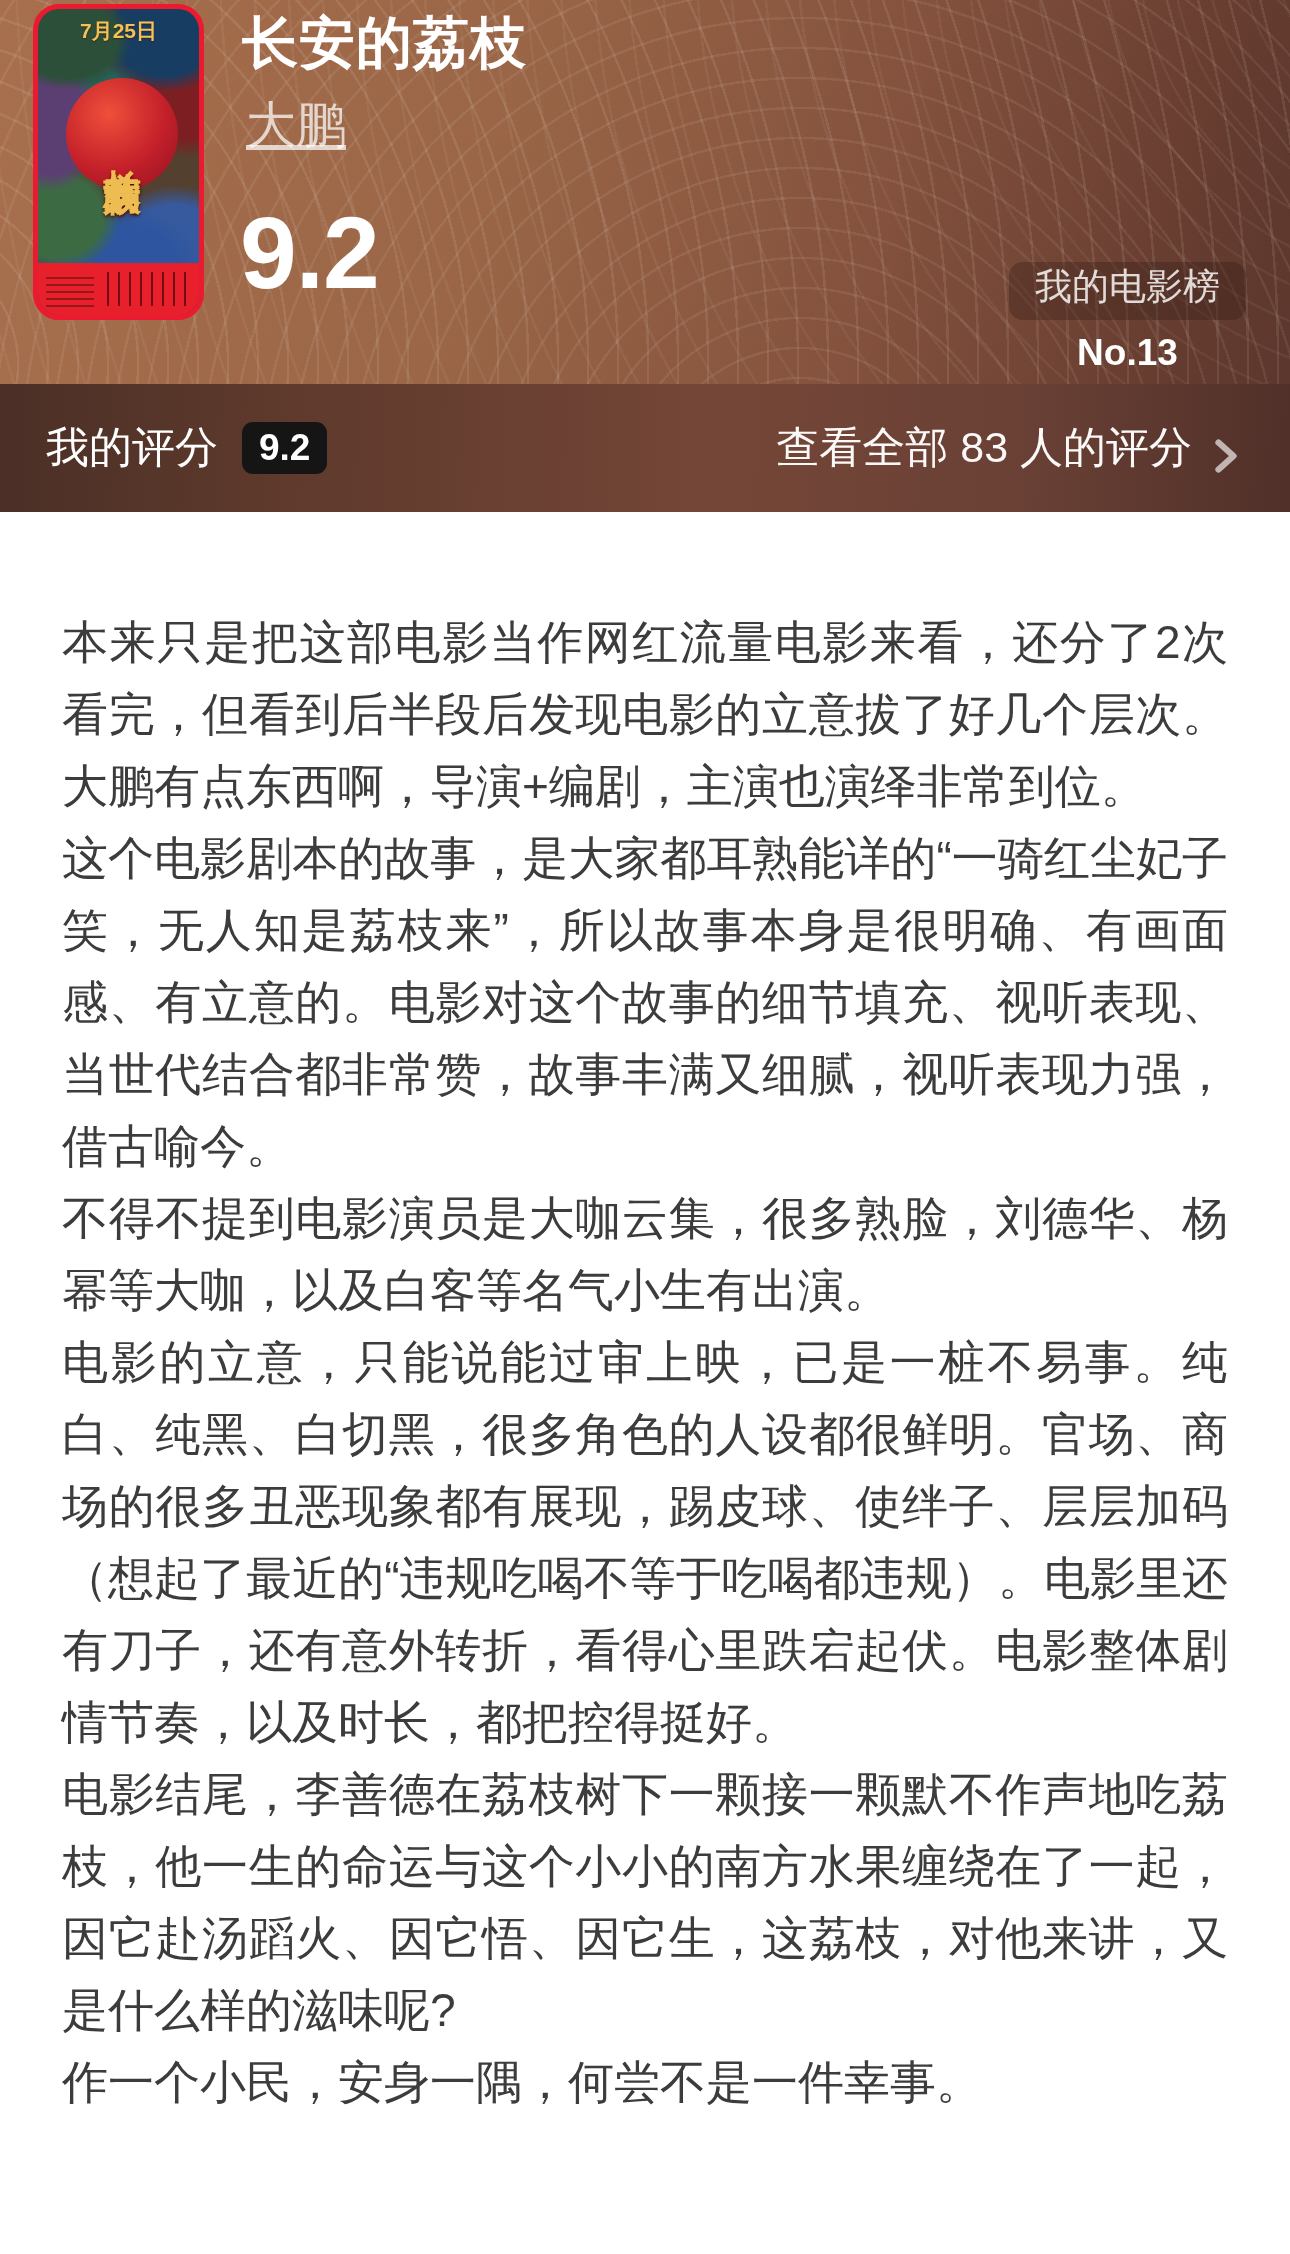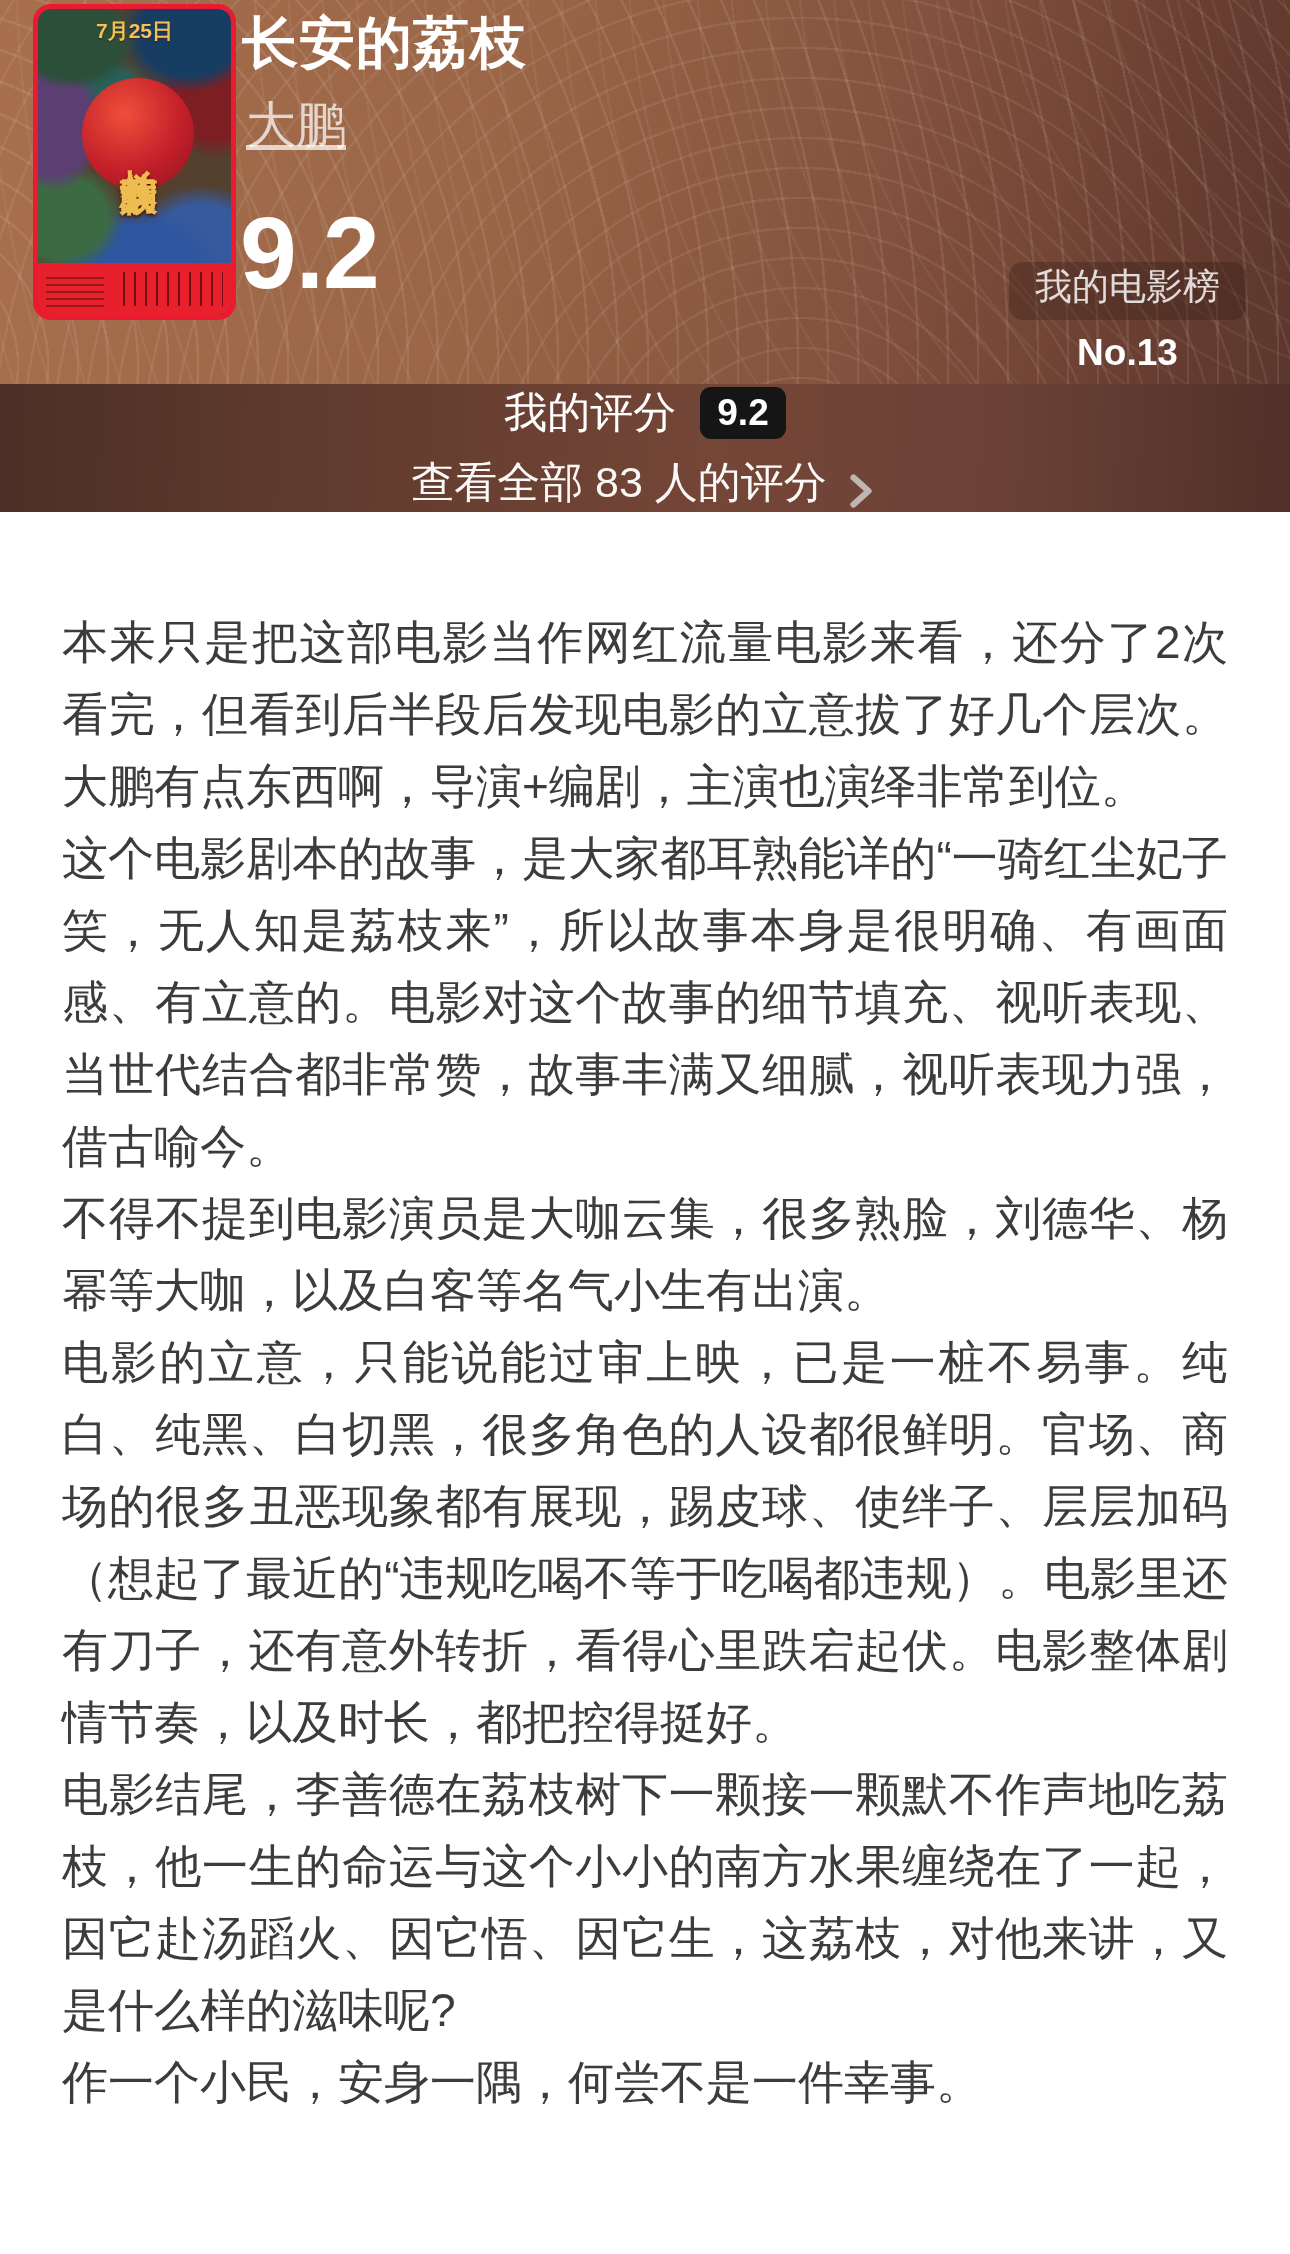--- a/index.html
+++ b/index.html
@@ -17,22 +17,22 @@
     background-color:#8a5940;
     background-image:
       repeating-radial-gradient(circle at -8% 95%,  rgba(255,246,238,.09)  0 2.5px, transparent 2.5px 30px),
       repeating-radial-gradient(circle at 62% 130%, rgba(255,246,238,.075) 0 2.5px, transparent 2.5px 30px),
       repeating-radial-gradient(circle at 112% -15%,rgba(255,246,238,.05)  0 2.5px, transparent 2.5px 34px),
       linear-gradient(103deg,#a76f4d 0%,#9a6647 38%,#83513d 68%,#643b2f 92%,#5c372d 100%);
   }
 
   
   .poster {
-    position:absolute; left:33px; top:4px; width:203px; height:316px;
-    border:5px solid #ea1b31; border-radius:18px; overflow:hidden;
+    position:absolute; left:33px; top:4px; width:171px; height:316px;
+    border:5px solid #ea1b31; border-radius:26px; overflow:hidden;
     background:#e8202c;
   }
   .poster-art {
     position:absolute; inset:0; border-radius:12px; overflow:hidden;
     background-color:#53402f;
     background-image:
       radial-gradient(90px 70px  at 18% 10%, #2c4f3a 0 55%, transparent 72%),
       radial-gradient(100px 85px at 78% 8%,  #173d63 0 50%, transparent 70%),
       radial-gradient(75px 95px  at 8% 38%,  #5c3f72 0 52%, transparent 70%),
       radial-gradient(95px 85px  at 92% 30%, #7d1f22 0 45%, transparent 68%),
@@ -91,21 +91,20 @@
   }
   .rank-label { color:rgba(255,255,255,.82); }
   .rank-no    { color:#ffffff; font-weight:600; }
 
   
   .rating-bar {
     position:relative; width:100%; height:128px;
     background:linear-gradient(92deg,#4b2f26 0%,#5d392c 20%,#744637 55%,#6b4136 78%,#503029 100%);
     display:flex; align-items:center; justify-content:space-between;
     padding:0 46px;
-    flex-direction:column;
   }
   .my-rating { display:flex; align-items:center; gap:24px; }
   .my-rating-label { font-size:43px; color:#ffffff; }
   .my-rating-value {
     background:#151515; color:#ffffff; font-size:37px; font-weight:700;
     padding:6px 17px; border-radius:11px; line-height:1.1;
   }
   .all-ratings { display:flex; align-items:flex-end; gap:16px; cursor:pointer; }
   .all-ratings-text { font-size:43px; color:#fbf9f8; }
   .chev { width:36px; height:42px; display:block; }

